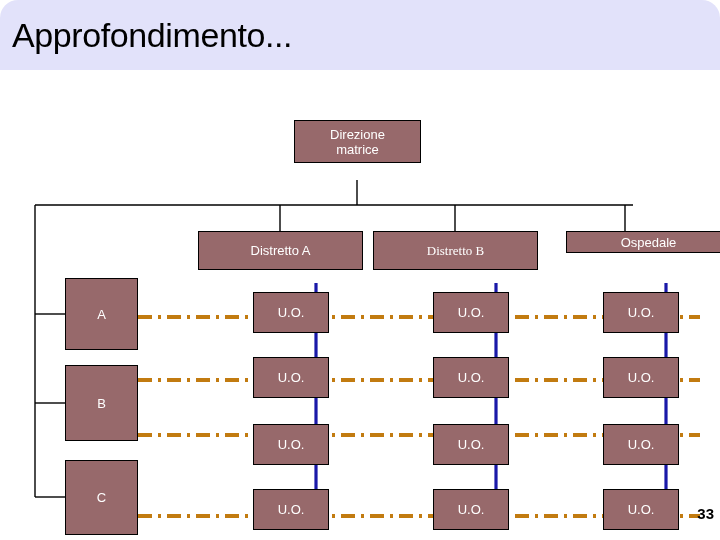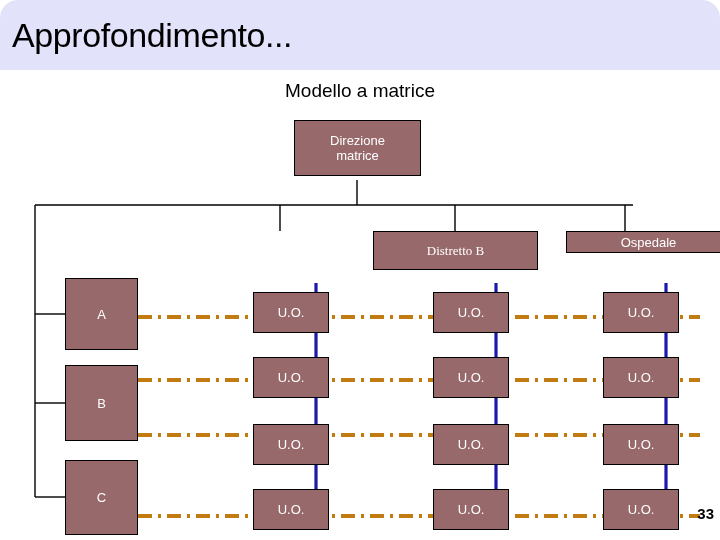--- a/index.html
+++ b/index.html
@@ -58,21 +58,20 @@
 </style>
 </head>
 <body>
 
 <div id="slide">
 
   <div class="banner">
     <div class="banner-title">Approfondimento...</div>
   </div>
 
-  <div class="subtitle">Modello a matrice</div>
 
   <svg class="wires" viewBox="0 0 720 540">
     <g stroke="#000000" stroke-width="1.4" fill="none">
 
       <path d="M357,180 L357,205"></path>
 
       <path d="M35,205 L633,205"></path>
 
       <path d="M280,205 L280,231"></path>
       <path d="M455,205 L455,231"></path>
@@ -107,27 +106,30 @@
       <path d="M473,516 L496,516"></path>
 
       <path d="M666,283 L666,516"></path>
       <path d="M643,310 L666,310"></path>
       <path d="M643,375 L666,375"></path>
       <path d="M643,448 L666,448"></path>
       <path d="M643,516 L666,516"></path>
     </g>
   </svg>
 
-  <div class="node" style="left:294px;top:120px;width:127px;height:56px;">
+  <div class="node" style="left:294px;top:120px;width:127px;height:43px;">
     <div style="display:block">
       <div>Direzione</div>
       <div>matrice</div>
     </div>
   </div>
 
+  <div class="node lbl" style="left:198px;top:231px;width:165px;height:39px;">
+    <span>Distretto A</span>
+  </div>
   <div class="node lbl" style="left:373px;top:231px;width:165px;height:39px;font-family:Liberation Serif, serif;">
     <span>Distretto B</span>
   </div>
   <div class="node lbl" style="left:566px;top:231px;width:165px;height:22px;">
     <span>Ospedale</span>
   </div>
 
   <div class="node lbl" style="left:65px;top:278px;width:73px;height:72px;">
     <span>A</span>
   </div>

